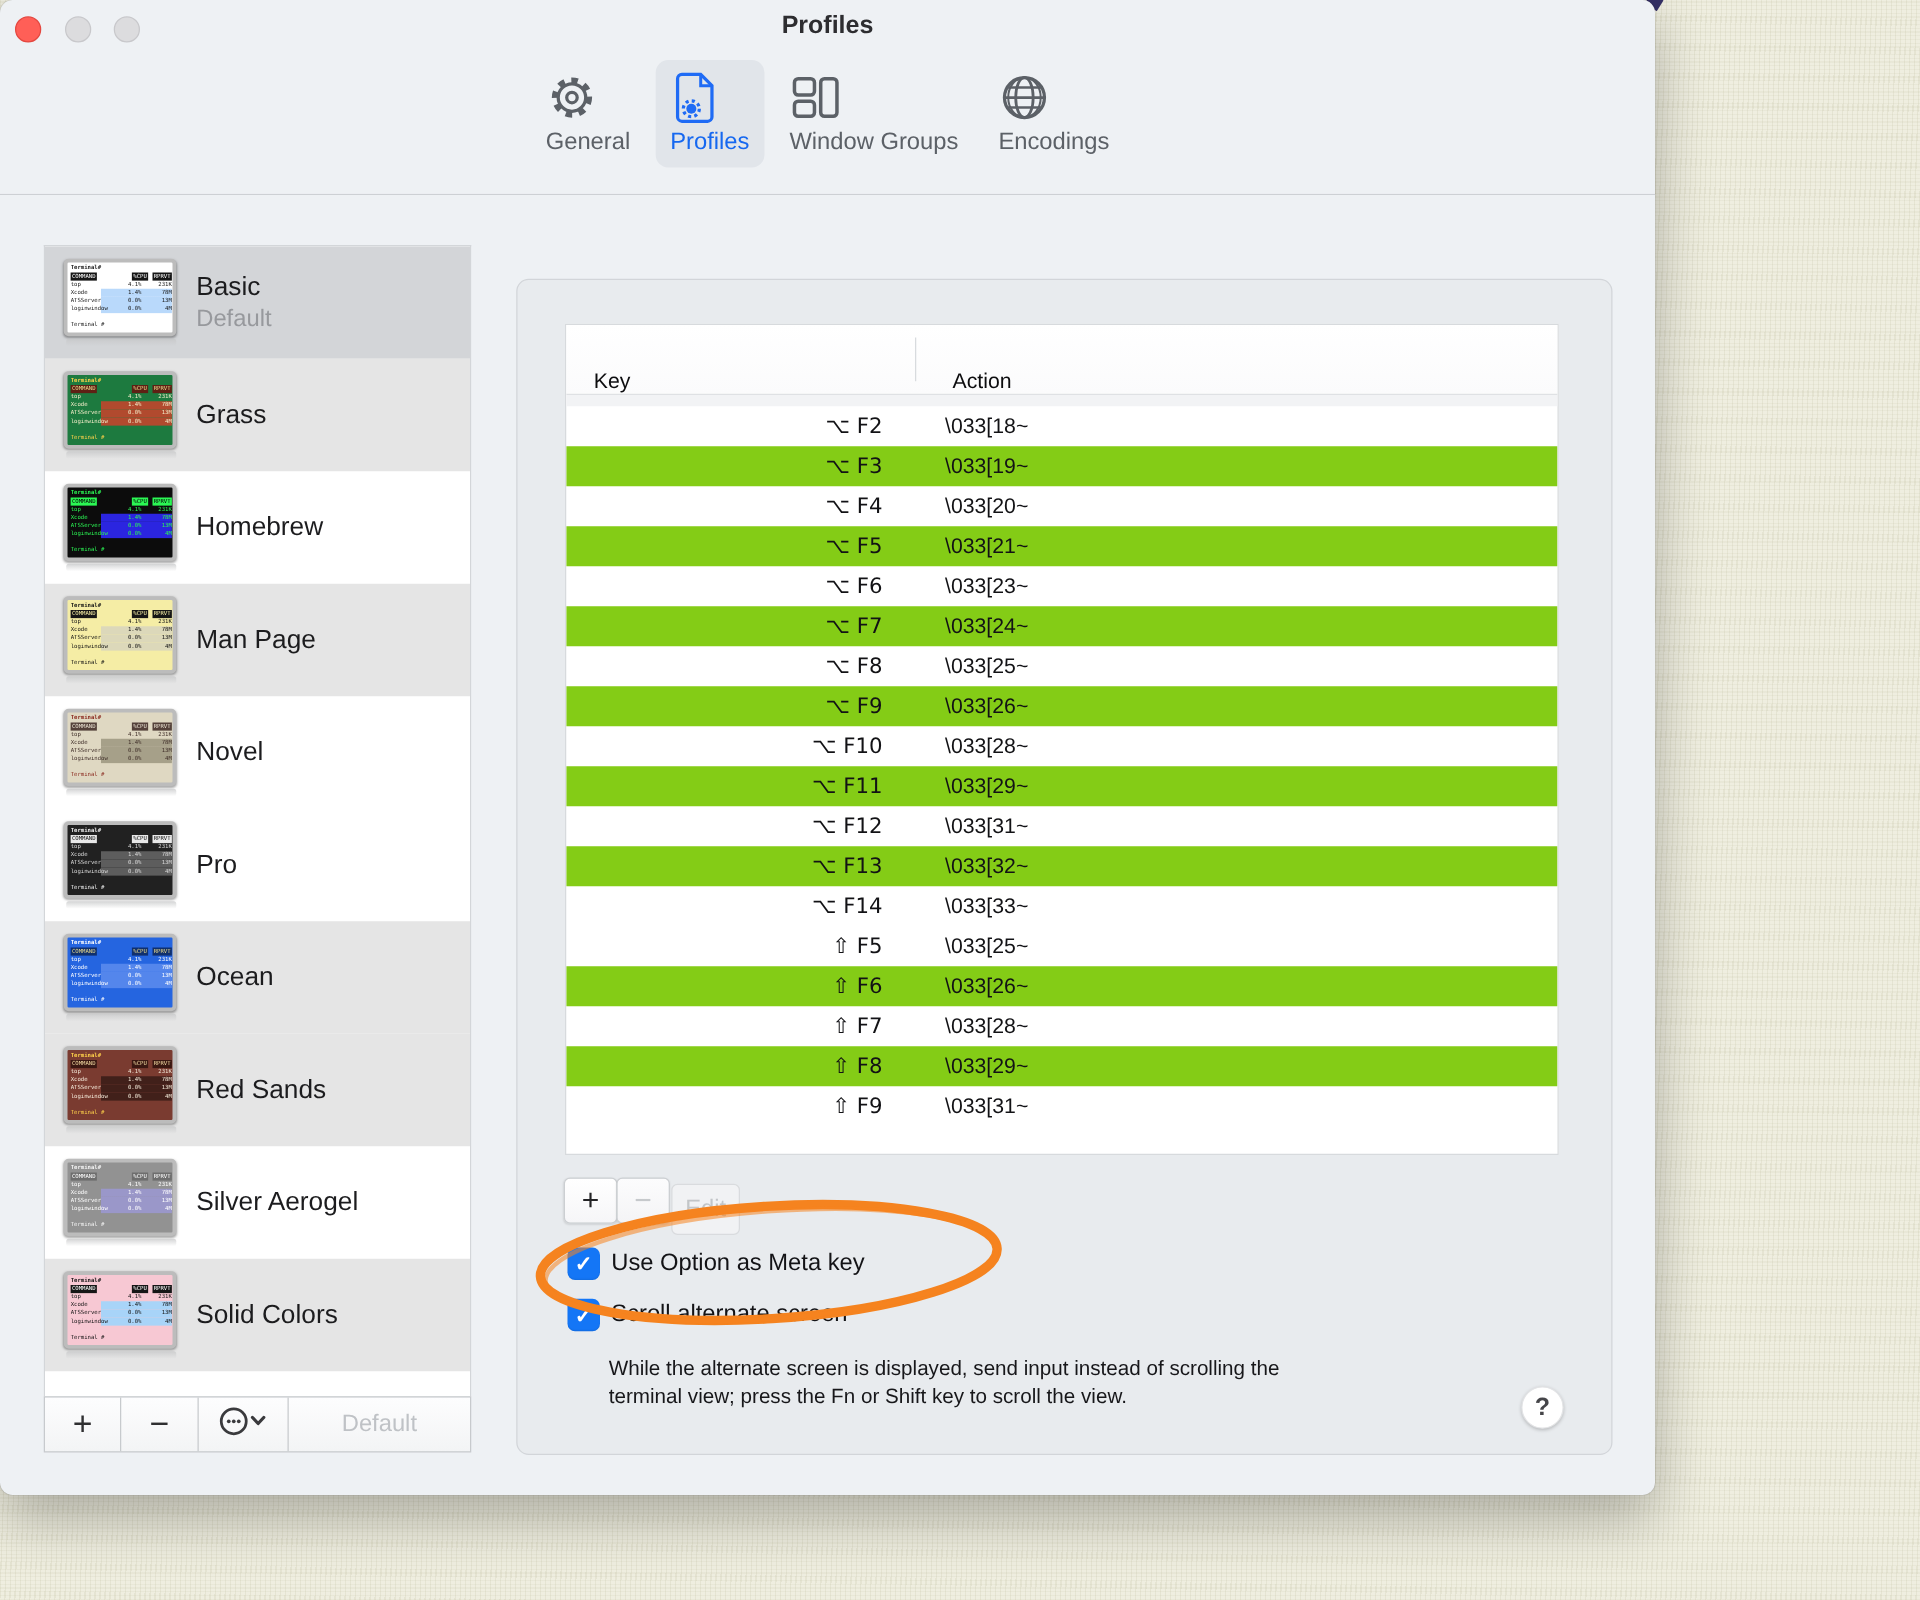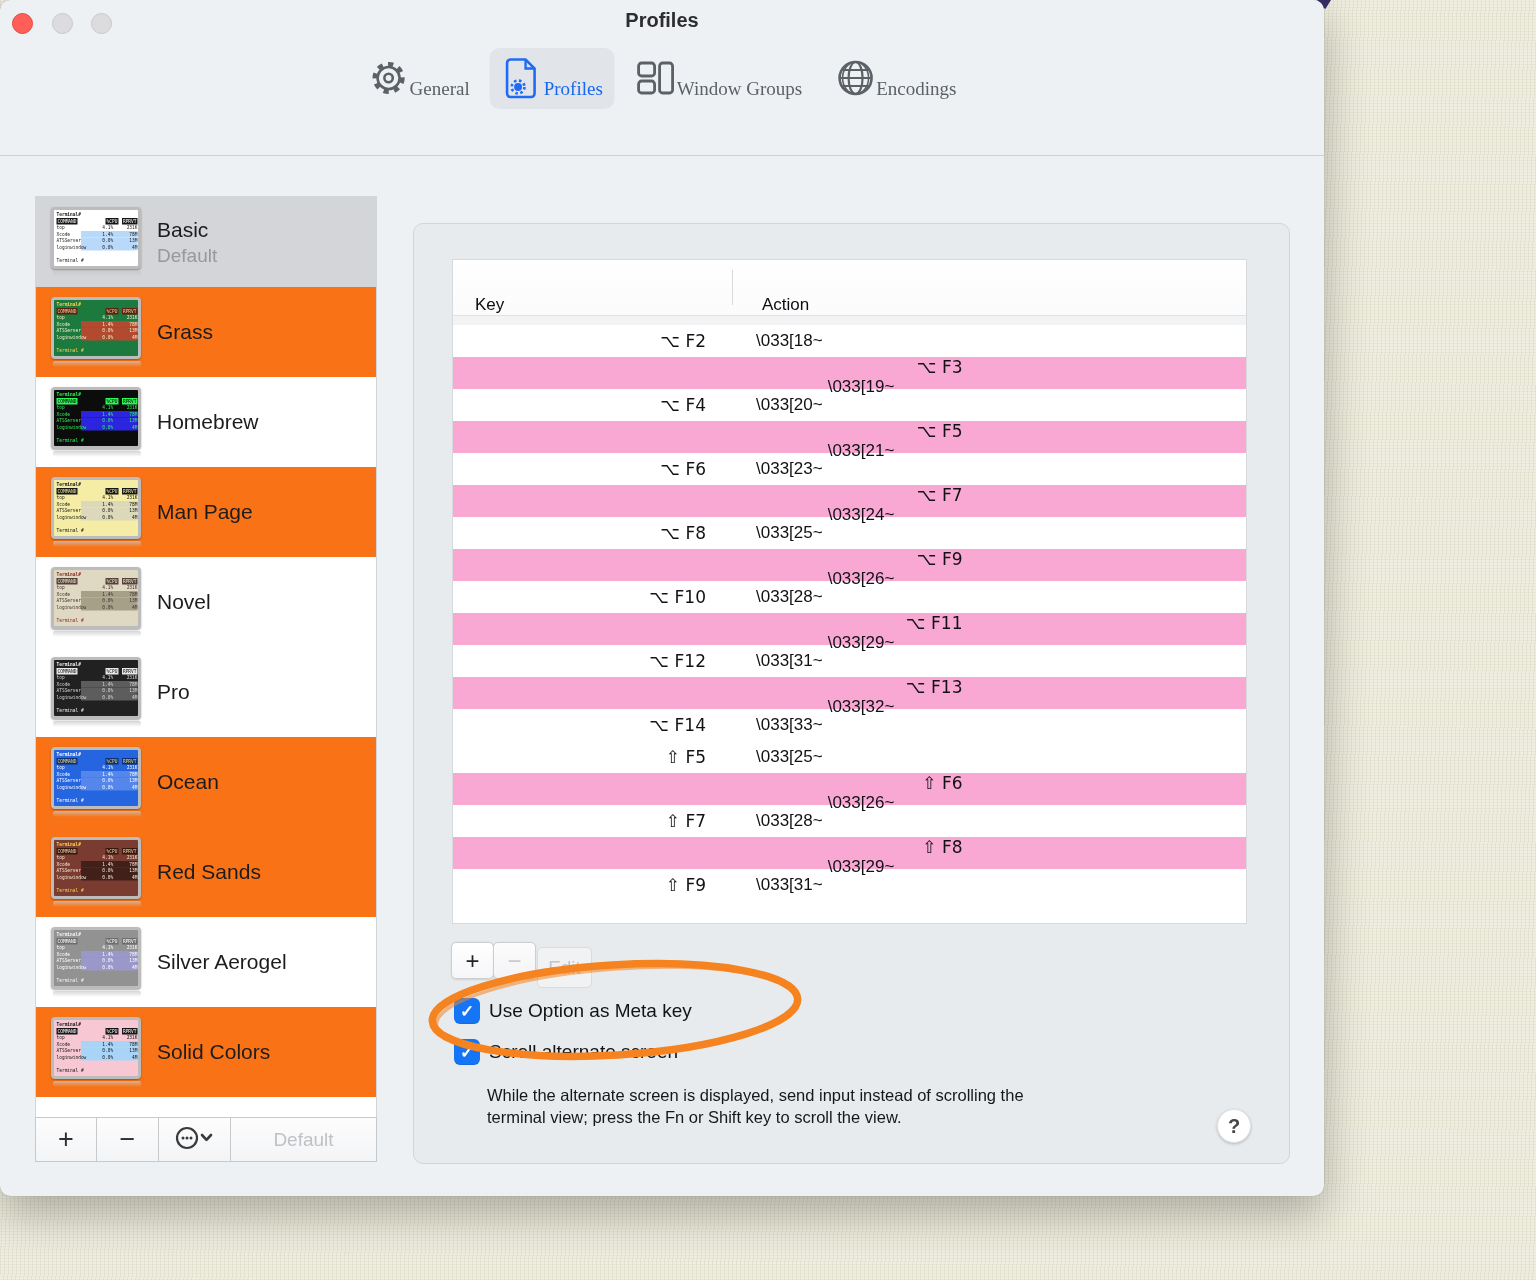--- a/index.html
+++ b/index.html
@@ -24,32 +24,32 @@
     border-bottom:1px solid #cdd0d4; border-radius:10px 10px 0 0; }
   .traffic { position:absolute; top:13px; width:21px; height:21px; border-radius:50%; }
   .t-close { left:12px;  background:#ff5f57; border:1px solid #e4473f; }
   .t-min   { left:52px;  background:#dcdcde; border:1px solid #c8c8cb; }
   .t-zoom  { left:91px;  background:#dcdcde; border:1px solid #c8c8cb; }
   .window-title { position:absolute; top:9px; left:0; width:100%; text-align:center;
     font-size:20px; font-weight:bold; color:#2d2d30; }
 
   .toolbar { position:absolute; top:48px; left:50%; transform:translateX(-50%);
     display:flex; align-items:flex-end; gap:8px; }
-  .tool-item { display:flex; flex-direction:row; align-items:flex-end;
-    padding:8px 12px 9px; border-radius:10px;font-family:Liberation Serif, serif; }
+  .tool-item { display:flex; flex-direction:column; align-items:flex-start;
+    padding:8px 12px 9px; border-radius:10px; }
   .tool-item.selected { background:#e1e5ea; }
   .tool-icon { height:44px; display:flex; align-items:center; justify-content:center; }
   .tool-label { font-size:19px; color:#5c6167; margin-top:3px; white-space:nowrap; }
   .tool-item.selected .tool-label { color:#1668f0; }
 
   
   .profile-list { position:absolute; left:35px; top:196px; width:342px; height:921px;
     background:#fff; border:1px solid #d3d6d9; border-bottom:none; overflow:hidden; }
   .profile-row { height:90px; display:flex; align-items:center; padding-left:15px; }
-  .profile-row.striped { background:#f97316; }
+  .profile-row.striped { background:#e5e5e5; }
   .profile-row.selected { background:#d3d5d8; }
   .thumb-wrap { width:92px; margin-right:14px; flex:none; }
   .thumb { width:90px; height:62px; border:3px solid #bcbcbc; border-radius:4px;
     background:var(--t-bg); overflow:hidden; box-shadow:0 1px 2px rgba(0,0,0,.35); }
   .thumb-shadow { height:6px; margin:2px 2px 0; border-radius:2px;
     background:linear-gradient(#c6c7c8, rgba(255,255,255,0)); opacity:.75; }
   .t-inner { width:172px; height:118px; transform:scale(.5); transform-origin:0 0;
     font-family:"DejaVu Sans Mono", monospace; font-size:9px; line-height:13px;
     color:var(--t-text); padding:3px 5px; }
   .t-title { color:var(--t-title); font-weight:bold; }
@@ -89,21 +89,21 @@
   .key-table { position:absolute; left:38px; top:35px; width:795px; height:665px;
     background:#fff; border:1px solid #d7dadd; display:flex; flex-direction:column; overflow:hidden; }
   .table-header { height:56px; flex:none; position:relative; display:flex; align-items:flex-end;
     background:linear-gradient(#ffffff,#fbfbfc); border-bottom:1px solid #dfe1e4; }
   .th-key { padding-left:22px; font-size:17px; color:#0d0d0f; }
   .header-divider { position:absolute; left:279px; top:10px; bottom:10px; width:1px; background:#d8dbde; }
   .th-action { position:absolute; left:309px; font-size:17px; color:#0d0d0f; }
   .table-body { flex:1; }
   .partial-row { height:9px; background:#f2f3f5; }
   .key-row { height:32px; display:flex; align-items:center; font-size:17px; color:#121215; }
-  .key-row.striped { background:#f9a8d4;flex-direction:column; }
+  .key-row.striped { background:#84cc16; }
   .cell-key { width:280px; text-align:right; padding-right:27px;
     font-family:"DejaVu Sans","Liberation Sans",sans-serif; }
   .cell-action { padding-left:23px; }
 
   .btn { position:absolute; display:flex; align-items:center; justify-content:center;
     background:linear-gradient(#ffffff,#f6f6f8); border:1px solid #cccfd2; border-radius:5px;
     box-shadow:0 0.5px 1.5px rgba(0,0,0,.10); }
   .btn-add { left:37px; top:718px; width:43px; height:37px; font-size:24px; color:#232325; }
   .btn-remove { left:79px; top:718px; width:43px; height:37px; font-size:24px; color:#c6c9cc;
     background:linear-gradient(#fcfcfd,#f4f4f6); }

